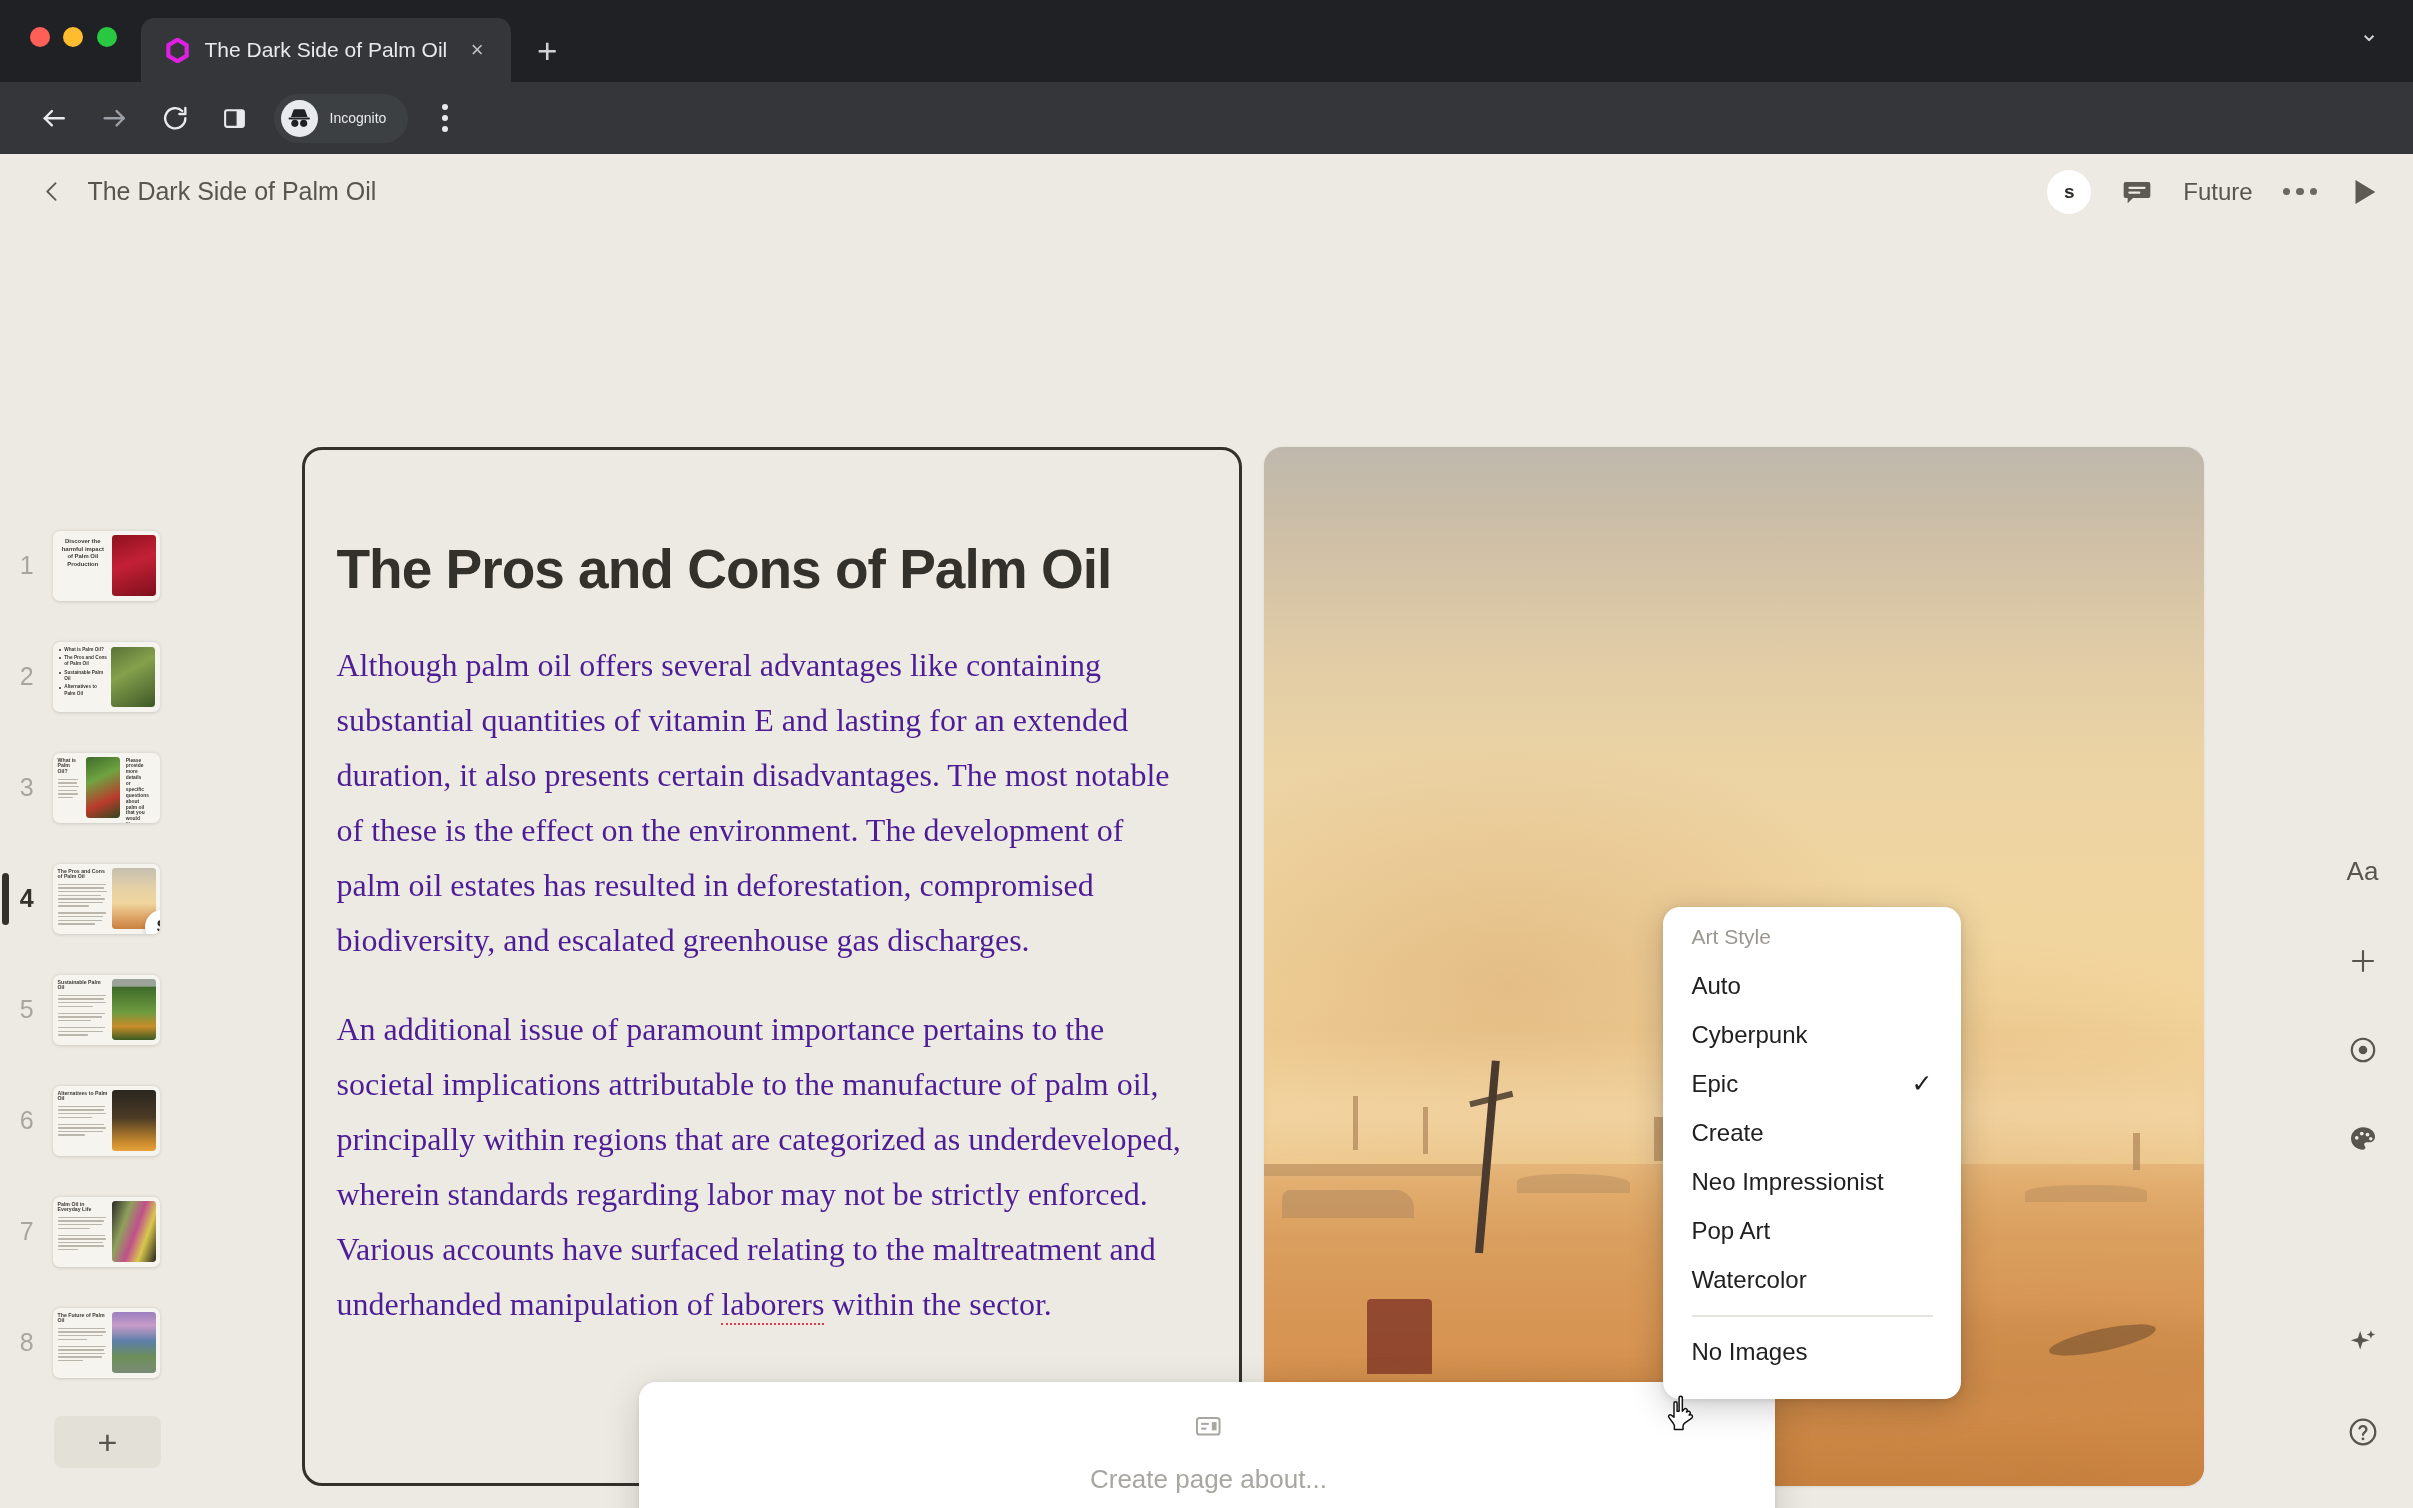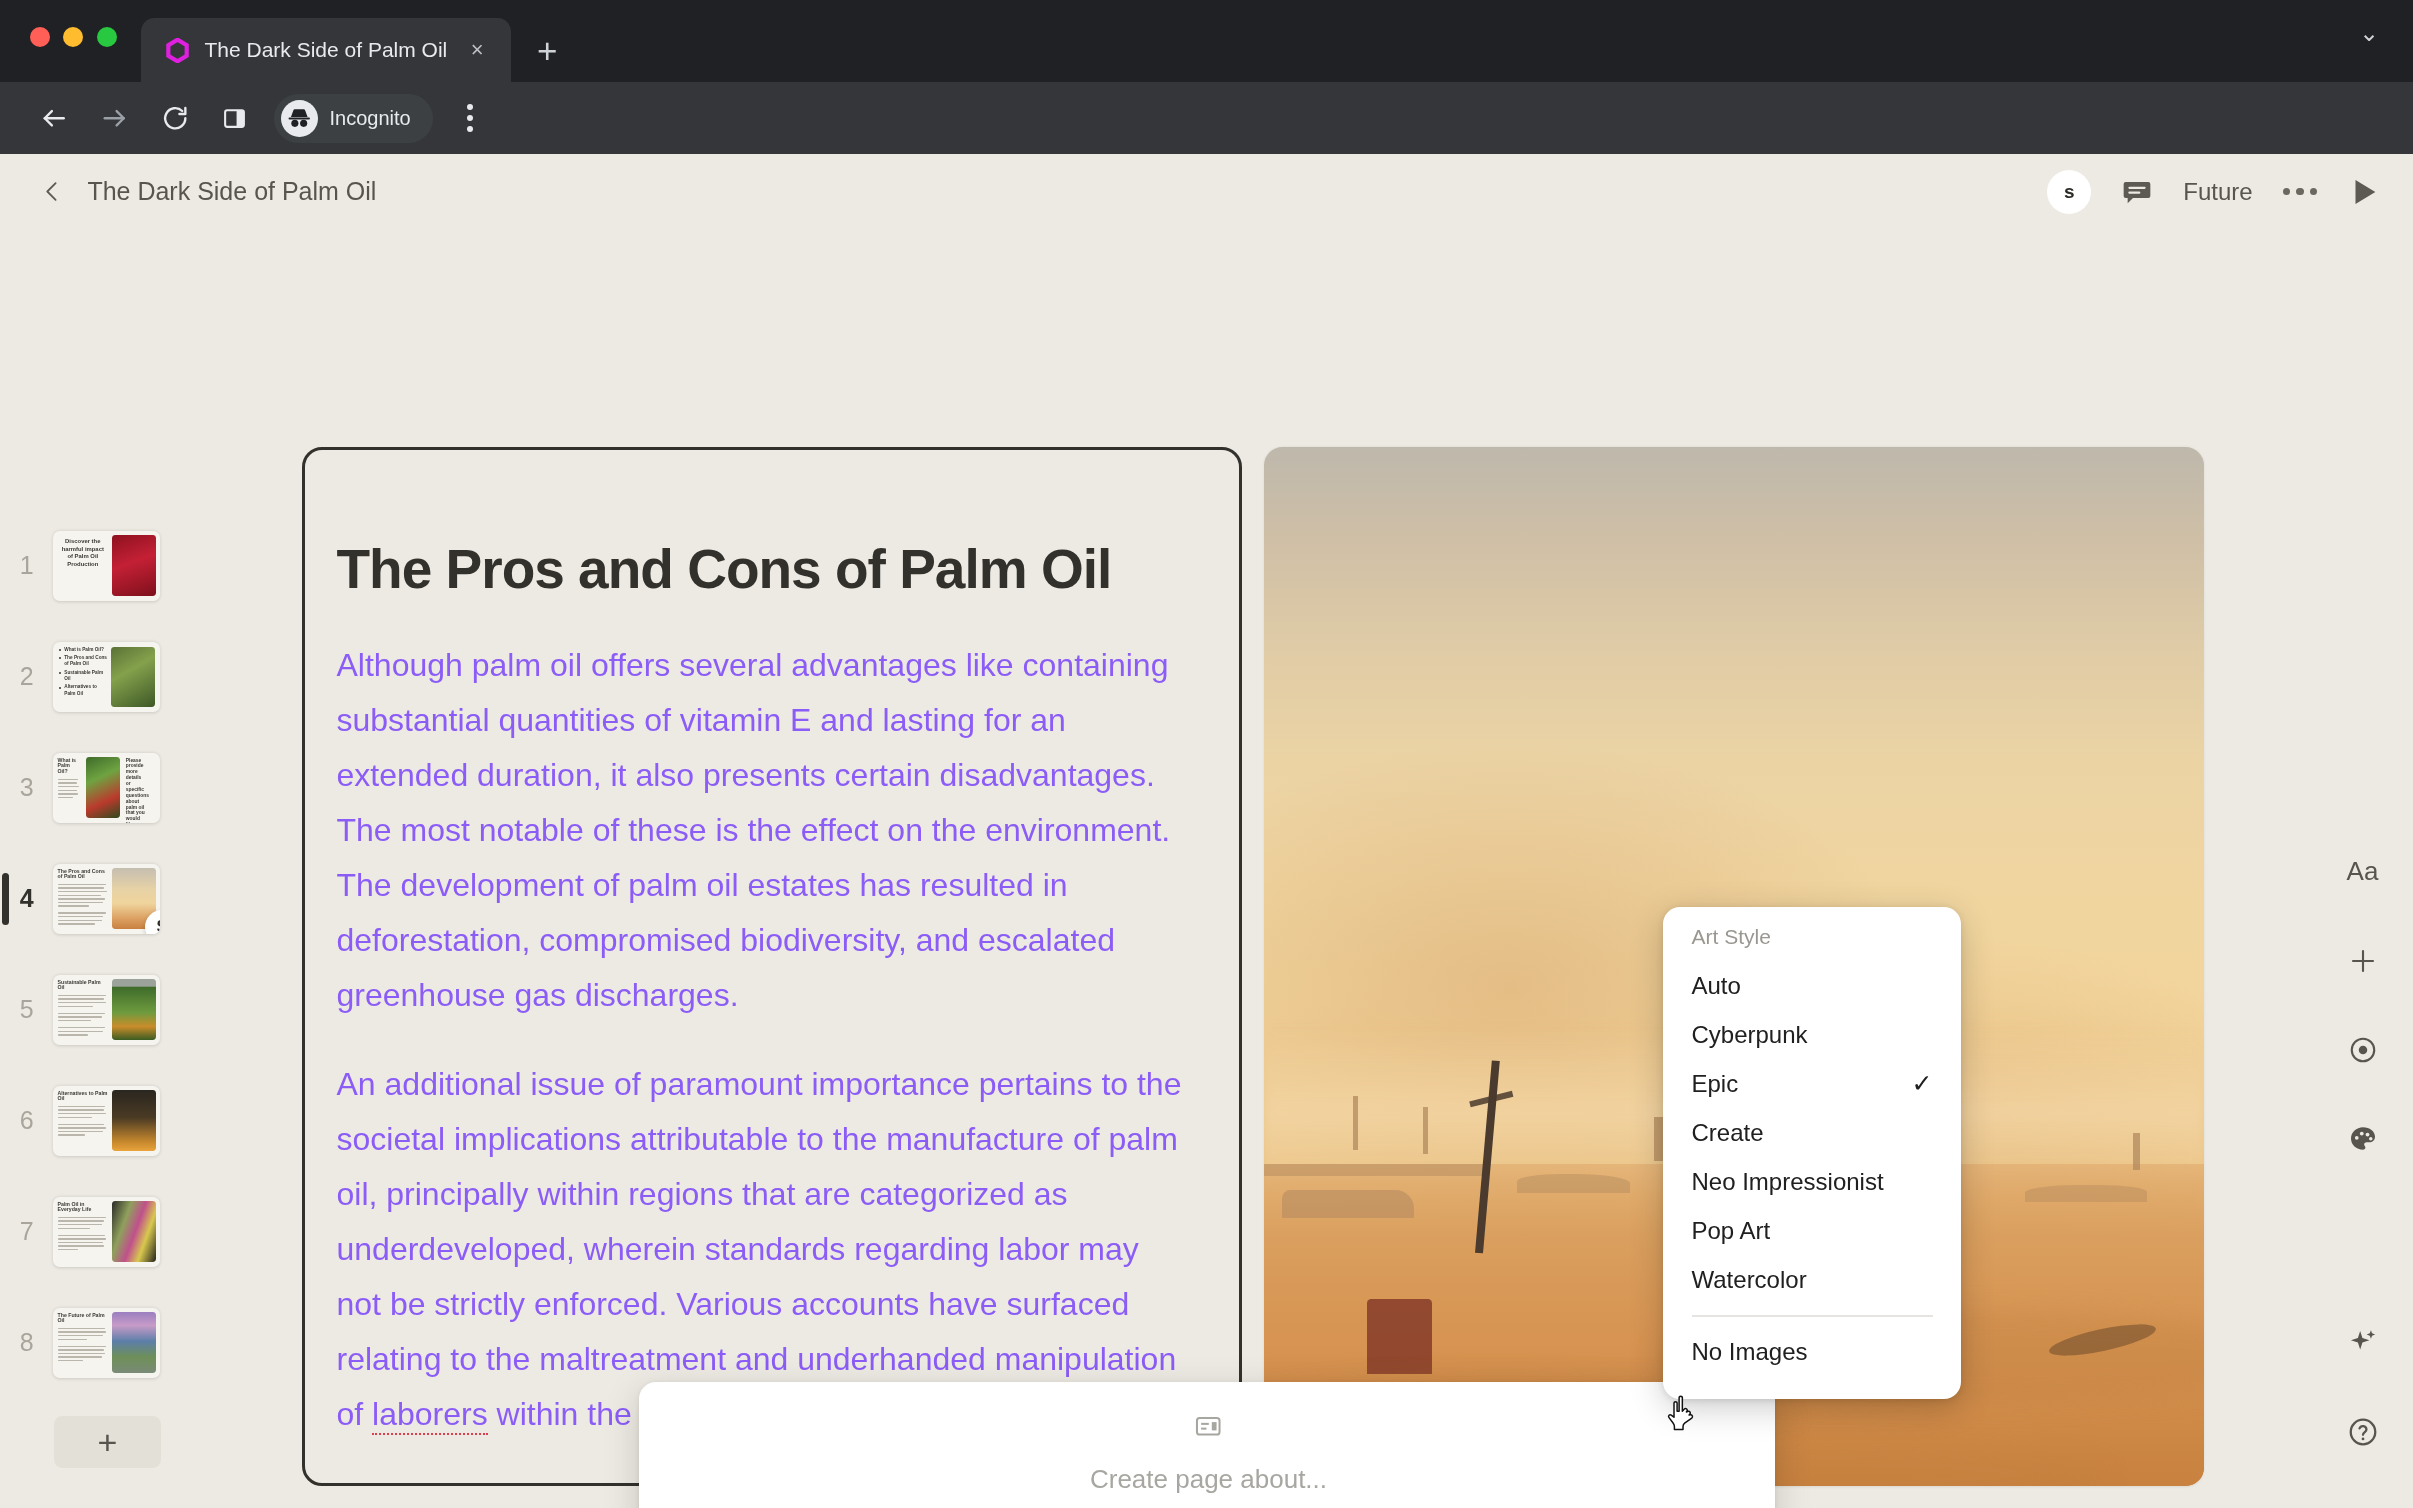--- a/index.html
+++ b/index.html
@@ -110,21 +110,21 @@
     height: 49px;
     padding: 0 22px 0 6.7px;
     margin-left: 8.4px;
     flex: 0 0 auto;
   }
   .incog-avatar {
     width: 37px; height: 37px; border-radius: 50%;
     background: #E8EAED;
     display: flex; align-items: center; justify-content: center;
   }
-  .incognito-label { color: #E8EAED; font-size: 20px; white-space: nowrap; }
+  .incognito-label { color: #E8EAED; font-size: 14px; white-space: nowrap; }
   .kebab {
     width: 47px; height: 47px; flex: 0 0 auto;
     display: flex; flex-direction: column; align-items: center; justify-content: center; gap: 5px;
     margin-left: 6.7px;
   }
   .kebab i { width: 5.9px; height: 5.9px; border-radius: 50%; background: #E8EAED; display: block; }
 
   
   .app {
     flex: 1;
@@ -239,22 +239,23 @@
     padding: 91px 47px 0 32px;
     overflow: hidden;
     position: relative;
   }
   .slide-h1 {
     font-size: 55px; font-weight: 700; color: #33312C;
     letter-spacing: -1px; line-height: 1.05;
     margin-bottom: 39px;
   }
   .slide-p {
-    font-size: 32px; line-height: 1.72; color: #8b5cf6;
+    font-size: 32px; line-height: 1.72; color: #4c1d95;
     margin-bottom: 34px;
+    font-family: Liberation Serif, serif;
   }
   .misspell {
     border-bottom: 2.5px dotted #E03B4C;
     padding-bottom: 0.8px;
   }
 
   .slide-img-card {
     width: 940px; height: 1039px;
     border-radius: 18.4px;
     overflow: hidden;

